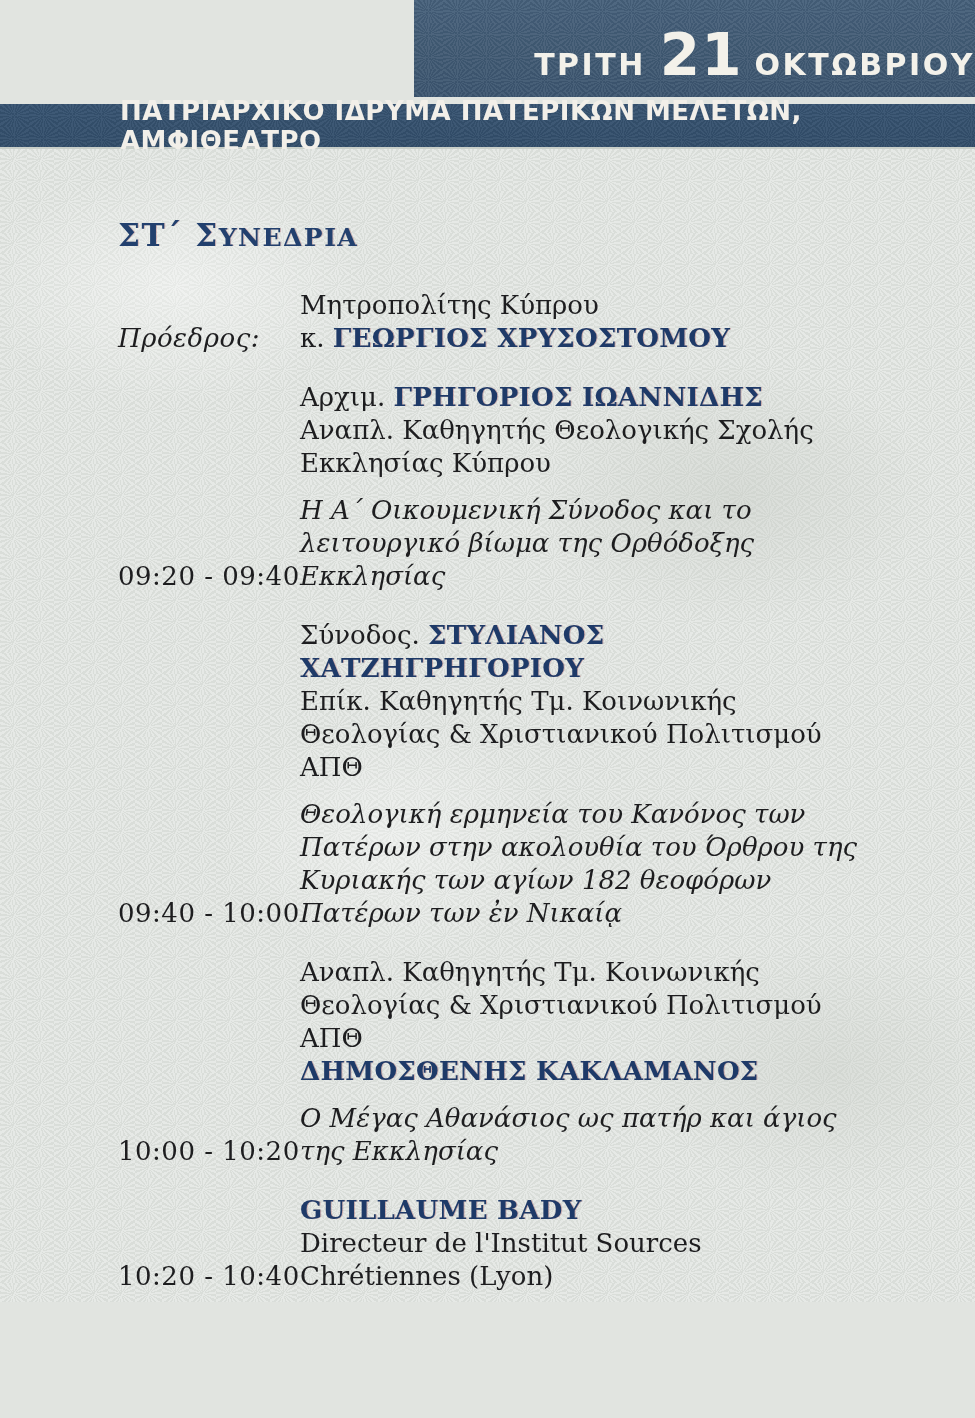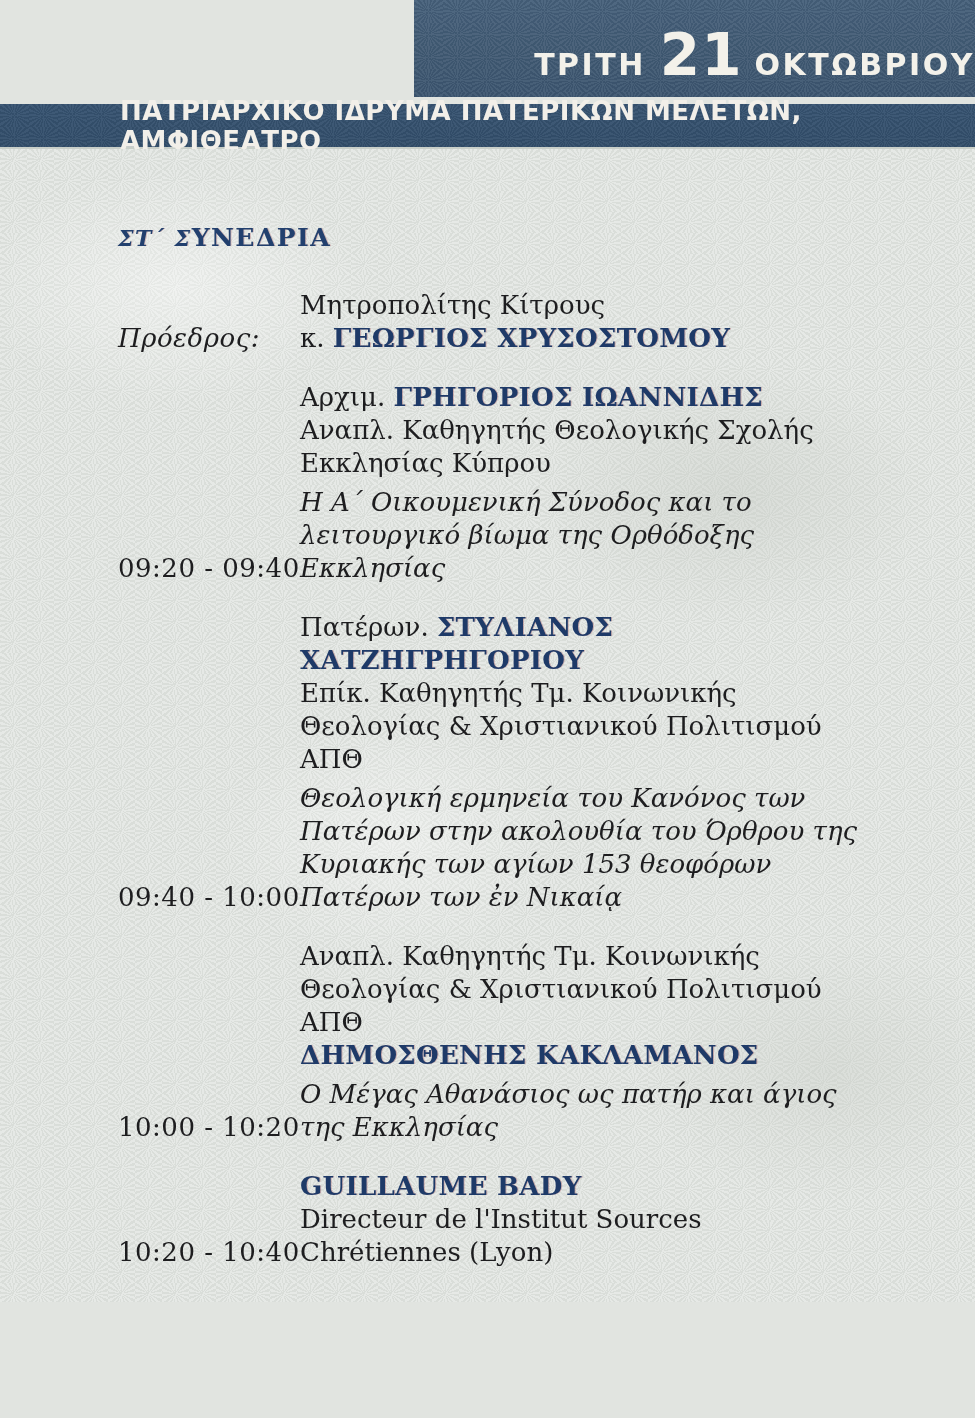--- a/index.html
+++ b/index.html
@@ -62,35 +62,35 @@
     padding: 64px 110px 0 118px;
     font-size: 26px; line-height: 33px; color: #1d1d1f;
     overflow: hidden;
   }
 
   .session-title {
     color: #22406e; font-weight: 700; letter-spacing: 1.5px;
     margin-bottom: 32px; line-height: 38px;
     text-shadow: 1px 0 0 rgba(145,35,45,0.25);
   }
-  .st-large { font-size: 22px; font-style: italic; }
+  .st-large { font-size: 31px; }
   .st-small { font-size: 25px; }
 
   .row { display: grid; grid-template-columns: 162px 1fr; gap: 20px; }
   .entry { margin-top: 26px; }
 
   .col-time { letter-spacing: 0.5px; padding-right: 8px; white-space: nowrap; }
   .col-content { max-width: 575px; }
 
   .chair-label { font-style: italic; }
   .speaker-name {
     color: #1e3a68; font-weight: 600; letter-spacing: 0.3px;
     text-shadow: 1px 0 0 rgba(145,35,45,0.28);
   }
-  .talk-title { font-style: italic; margin-top: 6px; }
+  .talk-title { font-style: italic; margin-top: 14px; }
 
   
   .banner-bottom {
     height: 116px; flex: 0 0 116px;
     background:
       repeating-conic-gradient(from 35deg, rgba(255,255,255,0.05) 0deg 9deg, rgba(20,35,52,0.07) 9deg 18deg),
       linear-gradient(180deg, #35506b 0%, #3e5871 40%, #425970 100%);
     background-size: 29px 23px, 100% 100%;
     border-top: 2px solid #2c4660;
   }
@@ -114,40 +114,40 @@
     <span>ΠΑΤΡΙΑΡΧΙΚΟ ΙΔΡΥΜΑ ΠΑΤΕΡΙΚΩΝ ΜΕΛΕΤΩΝ, ΑΜΦΙΘΕΑΤΡΟ</span>
   </div>
 
   <main class="body">
 
     <h2 class="session-title"><span class="st-large">ΣΤ΄ Σ</span><span class="st-small">ΥΝΕΔΡΙΑ</span></h2>
 
     <div class="row chair">
       <div class="col-time chair-label">Πρόεδρος:</div>
       <div class="col-content">
-        <div>Μητροπολίτης Κίτρους</div>
+        <div>Μητροπολίτης Κύπρου</div>
         <div><span>κ.</span> <span class="speaker-name">ΓΕΩΡΓΙΟΣ ΧΡΥΣΟΣΤΟΜΟΥ</span></div>
       </div>
     </div>
 
     <div class="row entry">
       <div class="col-time">09:20 - 09:40</div>
       <div class="col-content">
         <div><span>Αρχιμ.</span> <span class="speaker-name">ΓΡΗΓΟΡΙΟΣ ΙΩΑΝΝΙΔΗΣ</span></div>
         <div>Αναπλ. Καθηγητής Θεολογικής Σχολής Εκκλησίας Κύπρου</div>
         <div class="talk-title">Η Α΄ Οικουμενική Σύνοδος και το λειτουργικό βίωμα της Ορθόδοξης Εκκλησίας</div>
       </div>
     </div>
 
     <div class="row entry">
       <div class="col-time">09:40 - 10:00</div>
       <div class="col-content">
-        <div><span>Πατέρων.</span> <span class="speaker-name">ΣΤΥΛΙΑΝΟΣ ΧΑΤΖΗΓΡΗΓΟΡΙΟΥ</span></div>
+        <div><span>Σύνοδος.</span> <span class="speaker-name">ΣΤΥΛΙΑΝΟΣ ΧΑΤΖΗΓΡΗΓΟΡΙΟΥ</span></div>
         <div>Επίκ. Καθηγητής Τμ. Κοινωνικής Θεολογίας &amp; Χριστιανικού Πολιτισμού ΑΠΘ</div>
-        <div class="talk-title">Θεολογική ερμηνεία του Κανόνος των Πατέρων στην ακολουθία του Όρθρου της Κυριακής των αγίων 153 θεοφόρων Πατέρων των ἐν Νικαίᾳ</div>
+        <div class="talk-title">Θεολογική ερμηνεία του Κανόνος των Πατέρων στην ακολουθία του Όρθρου της Κυριακής των αγίων 182 θεοφόρων Πατέρων των ἐν Νικαίᾳ</div>
       </div>
     </div>
 
     <div class="row entry">
       <div class="col-time">10:00 - 10:20</div>
       <div class="col-content">
         <div>Αναπλ. Καθηγητής Τμ. Κοινωνικής Θεολογίας &amp; Χριστιανικού Πολιτισμού ΑΠΘ</div>
         <div><span class="speaker-name">ΔΗΜΟΣΘΕΝΗΣ ΚΑΚΛΑΜΑΝΟΣ</span></div>
         <div class="talk-title">Ο Μέγας Αθανάσιος ως πατήρ και άγιος της Εκκλησίας</div>
       </div>

